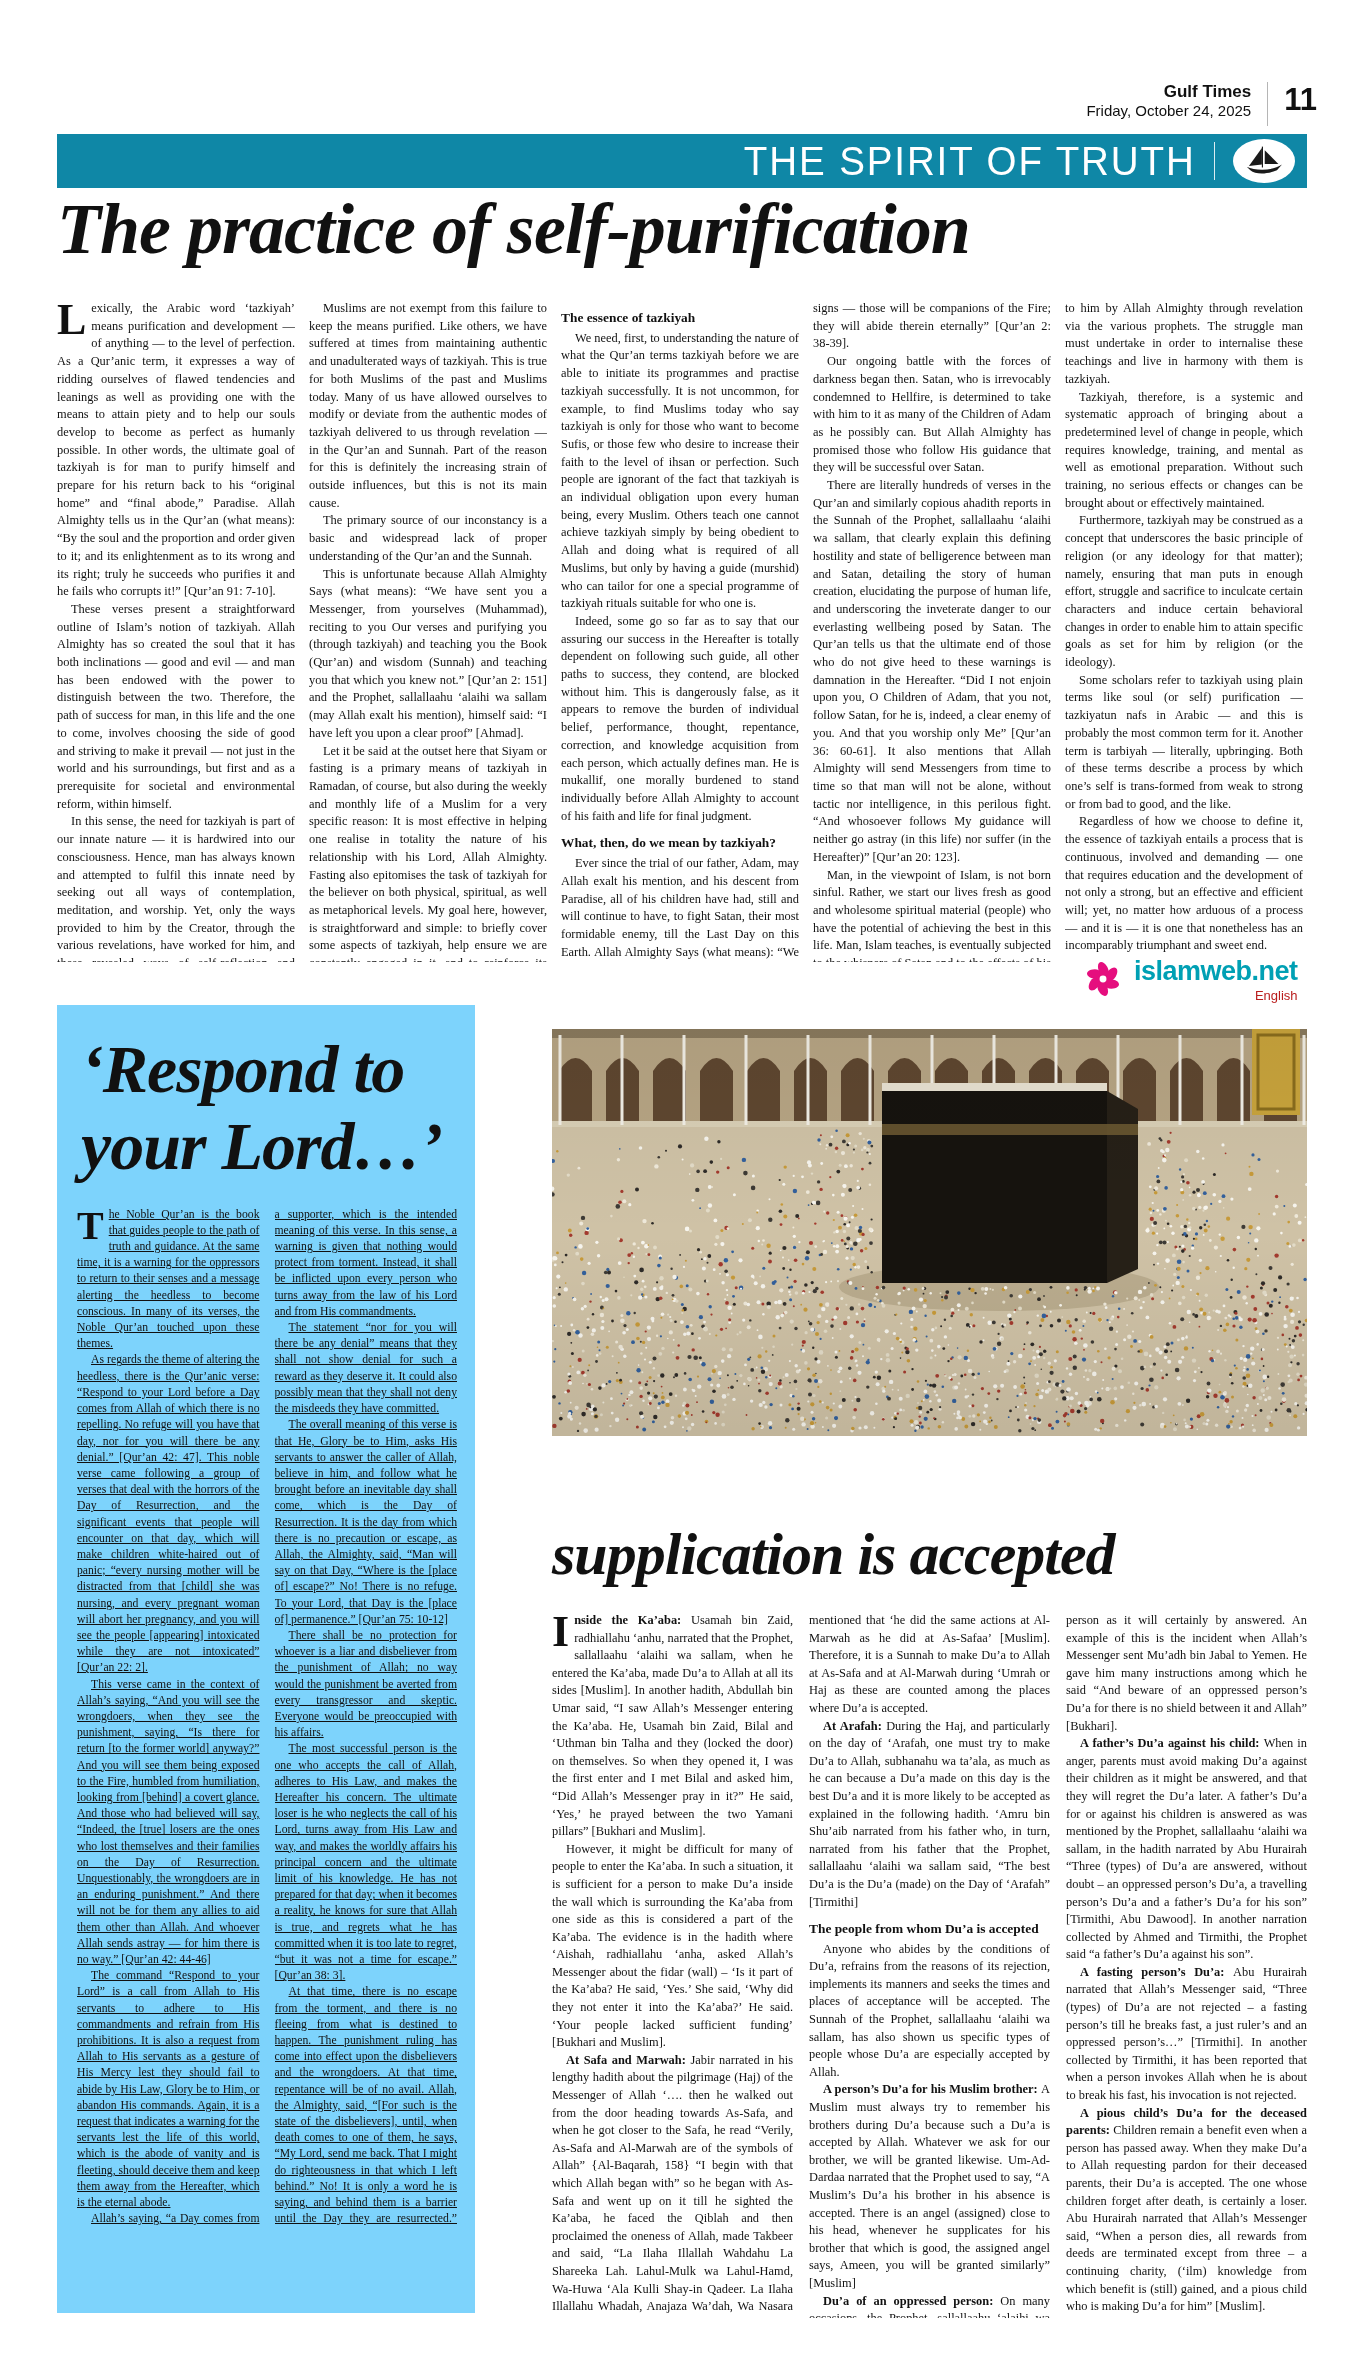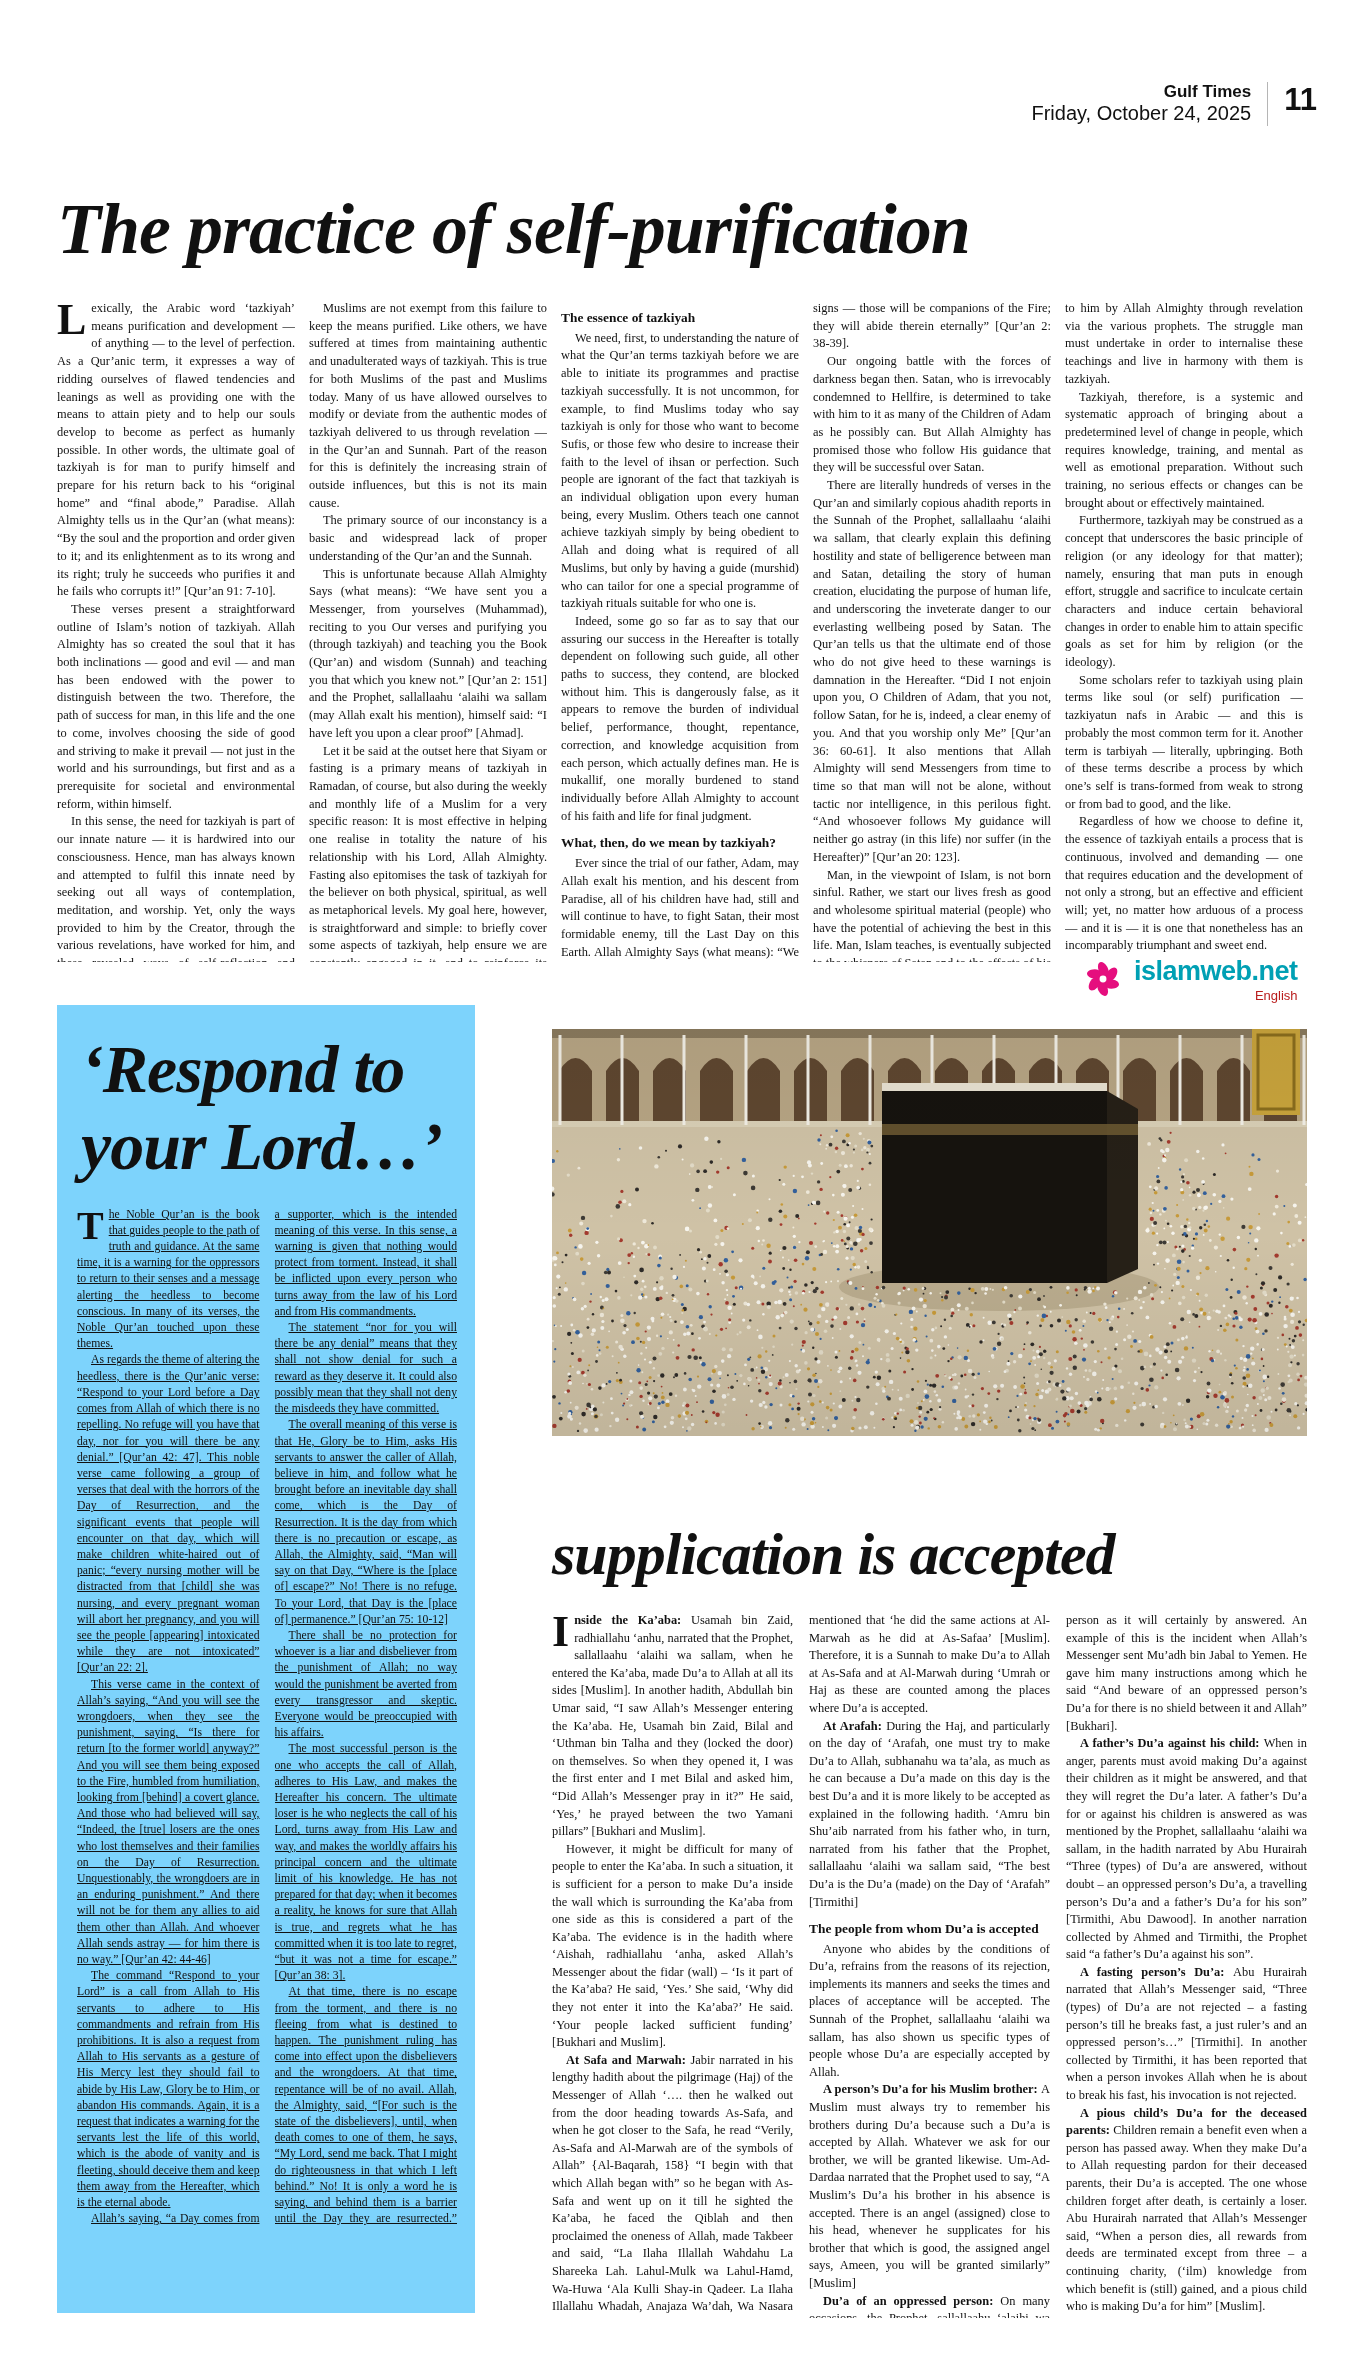--- a/index.html
+++ b/index.html
@@ -3,21 +3,21 @@
 <meta charset="utf-8">
 <style>
   html,body{margin:0;padding:0;background:#ffffff;}
   body{width:1351px;height:2365px;position:relative;font-family:"Liberation Serif",serif;color:#111;}
   .page{position:absolute;inset:0;overflow:hidden;background:#fff;}
 
   
   .masthead{position:absolute;top:82px;right:34px;display:flex;align-items:flex-start;gap:16px;font-family:"Liberation Sans",sans-serif;}
   .mast-text{text-align:right;line-height:1.15;}
   .paper-name{font-size:17px;font-weight:bold;}
-  .paper-date{font-size:20px;}
+  .paper-date{font-size:15px;}
   .mast-divider{width:1px;height:44px;background:#b5b5b5;}
   .page-number{font-size:31px;font-weight:bold;}
 
   
   .banner{position:absolute;left:57px;top:134px;width:1250px;height:54px;background:#0f87a6;display:flex;align-items:center;justify-content:flex-end;padding-right:12px;box-sizing:border-box;gap:18px;}
   .banner-title{color:#fff;font-family:"Liberation Sans",sans-serif;font-size:41px;letter-spacing:2px;transform:scaleX(.94);transform-origin:right center;white-space:nowrap;}
   .banner-sep{width:1px;height:38px;background:rgba(255,255,255,.85);}
   .banner-boat{width:62px;height:44px;background:#fff;border-radius:50%;display:flex;align-items:center;justify-content:center;}
 
   
@@ -63,20 +63,32 @@
 
   <div class="masthead">
     <div class="mast-text">
       <div class="paper-name">Gulf Times</div>
       <div class="paper-date">Friday, October 24, 2025</div>
     </div>
     <div class="mast-divider"></div>
     <div class="page-number">11</div>
   </div>
 
+  <div class="banner">
+    <span class="banner-title">THE SPIRIT OF TRUTH</span>
+    <span class="banner-sep"></span>
+    <span class="banner-boat">
+      <svg width="46" height="34" viewBox="0 0 64 46">
+        <path d="M8 31 C20 37 44 37 57 28 L50 36 C36 42 20 42 13 36 Z" fill="#1a1a1a"></path>
+        <path d="M29 5 L29 28 L11 30 Z" fill="#1a1a1a"></path>
+        <path d="M33 8 L52 27 L33 27 Z" fill="#1a1a1a"></path>
+        <rect x="29" y="3" width="1.6" height="29" fill="#1a1a1a"></rect>
+      </svg>
+    </span>
+  </div>
 
   <h1 class="headline1">The practice of self-purification</h1>
 
   <div class="cols cols5">
     <div class="col">
         <p class="dropcap">Lexically, the Arabic word ‘tazkiyah’ means purification and development — of anything — to the level of perfection. As a Qur’anic term, it expresses a way of ridding ourselves of flawed tendencies and leanings as well as providing one with the means to attain piety and to help our souls develop to become as perfect as humanly possible. In other words, the ultimate goal of tazkiyah is for man to purify himself and prepare for his return back to his “original home” and “final abode,” Paradise. Allah Almighty tells us in the Qur’an (what means): “By the soul and the proportion and order given to it; and its enlightenment as to its wrong and its right; truly he succeeds who purifies it and he fails who corrupts it!” [Qur’an 91: 7-10].</p>
         <p>These verses present a straightforward outline of Islam’s notion of tazkiyah. Allah Almighty has so created the soul that it has both inclinations — good and evil — and man has been endowed with the power to distinguish between the two. Therefore, the path of success for man, in this life and the one to come, involves choosing the side of good and striving to make it prevail — not just in the world and his surroundings, but first and as a prerequisite for societal and environmental reform, within himself.</p>
         <p>In this sense, the need for tazkiyah is part of our innate nature — it is hardwired into our consciousness. Hence, man has always known and attempted to fulfil this innate need by seeking out all ways of contemplation, meditation, and worship. Yet, only the ways provided to him by the Creator, through the various revelations, have worked for him, and these revealed ways of self-reflection and change are the only ways of self-purification that can work for him. Moreover, they have worked only so long as man managed to keep these ways themselves pure and clean — something man has not always had success at doing.</p>
       </div>
     <div class="col">

